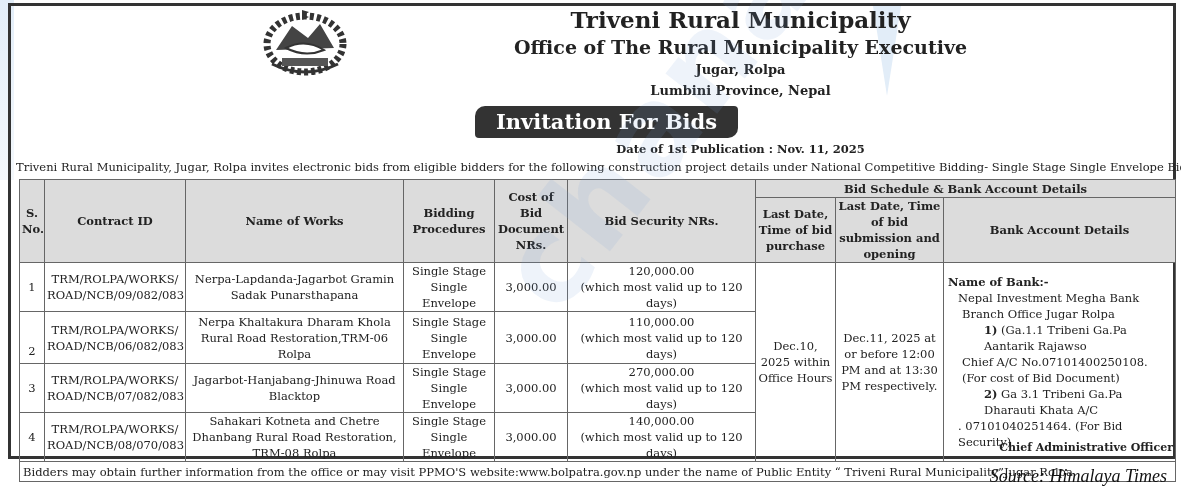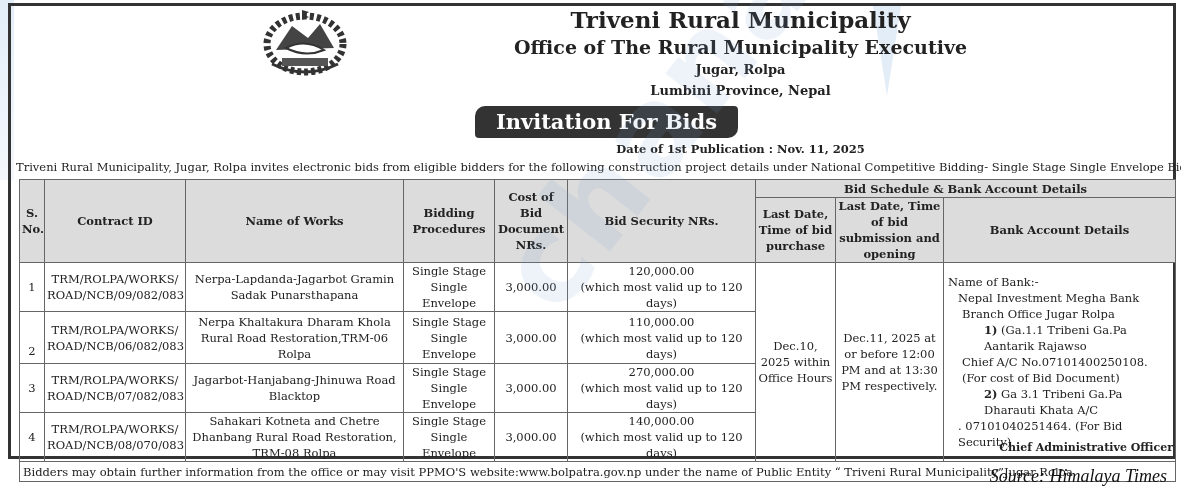--- a/index.html
+++ b/index.html
@@ -34,21 +34,21 @@
   table.bids th { background: #dcdcdc; font-weight: bold; }
   tr.h-a th { height: 17px; }
   tr.h-b th { height: 51px; }
   tr.r1 td { height: 39px; }
   tr.r2 td { height: 47px; }
   tr.r3 td { height: 39px; }
   tr.r4 td { height: 38px; }
   td.sno { vertical-align: middle; }
   tr.r2 td.sno { vertical-align: bottom; padding-bottom: 4px; }
   td.bank { text-align: left !important; vertical-align: middle; padding-left: 4px !important; }
-  .bank .bn { font-weight: normal; display: block; }
+  .bank .bn { font-weight: bold; display: block; }
   .bank .ind { display: block; padding-left: 10px; }
   .bank .ind2 { display: block; padding-left: 14px; }
   .bank .num { font-weight: bold; }
   .bank .li { display: block; margin-left: 36px; }
   tr.foot td { text-align: left; height: 19px; padding-left: 3px; }
   .signature { position: absolute; right: 8px; top: 441px; font-size: 11px; font-weight: bold; }
   .source { position: absolute; right: 14px; top: 466px; font-family: Liberation Serif, serif;
             font-style: italic; font-size: 18px; color: #111; }
 </style>
 </head>

